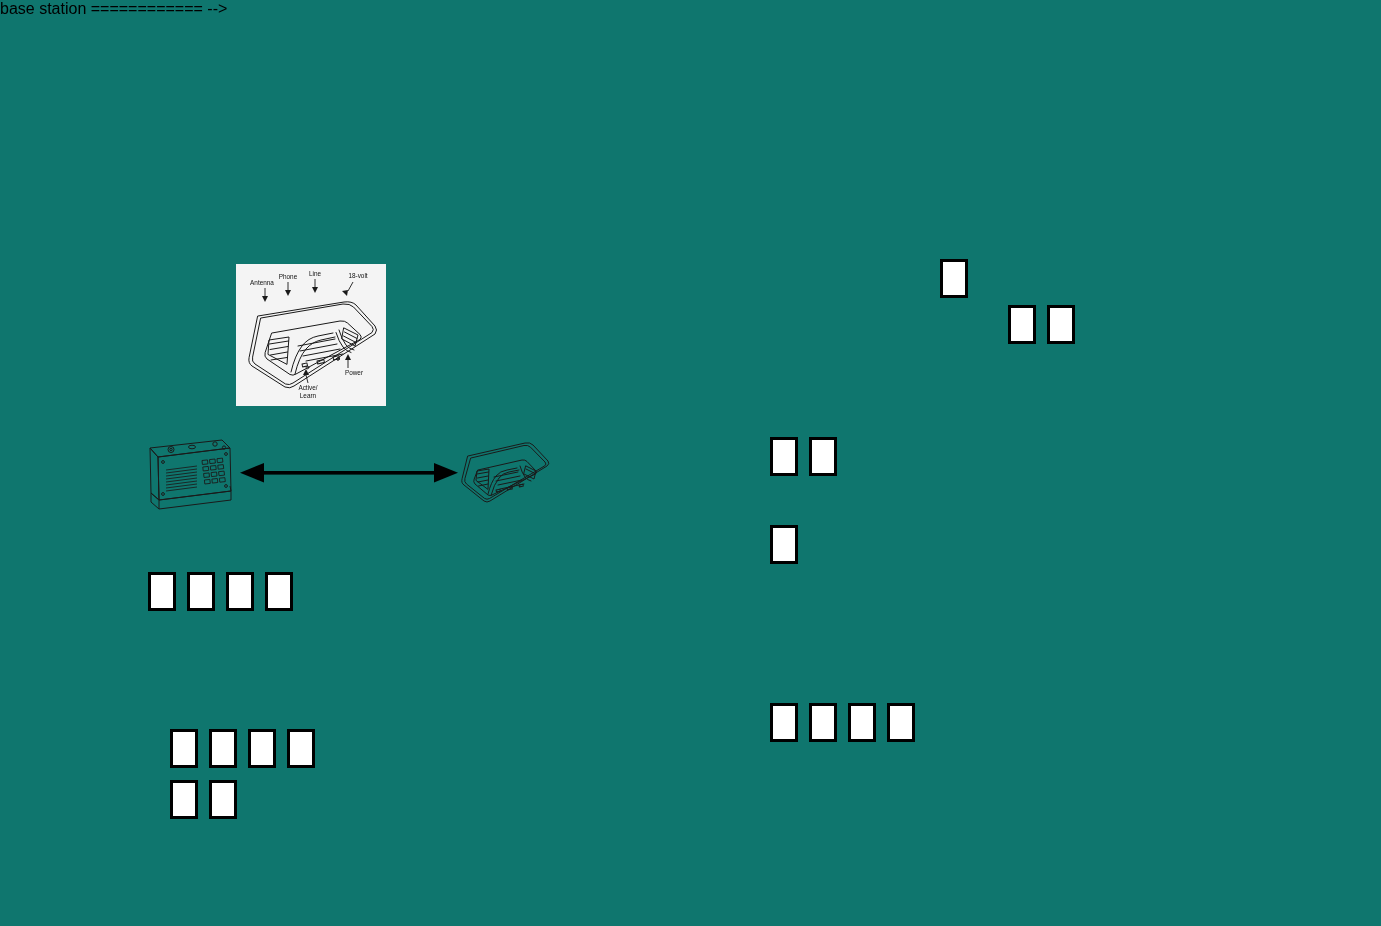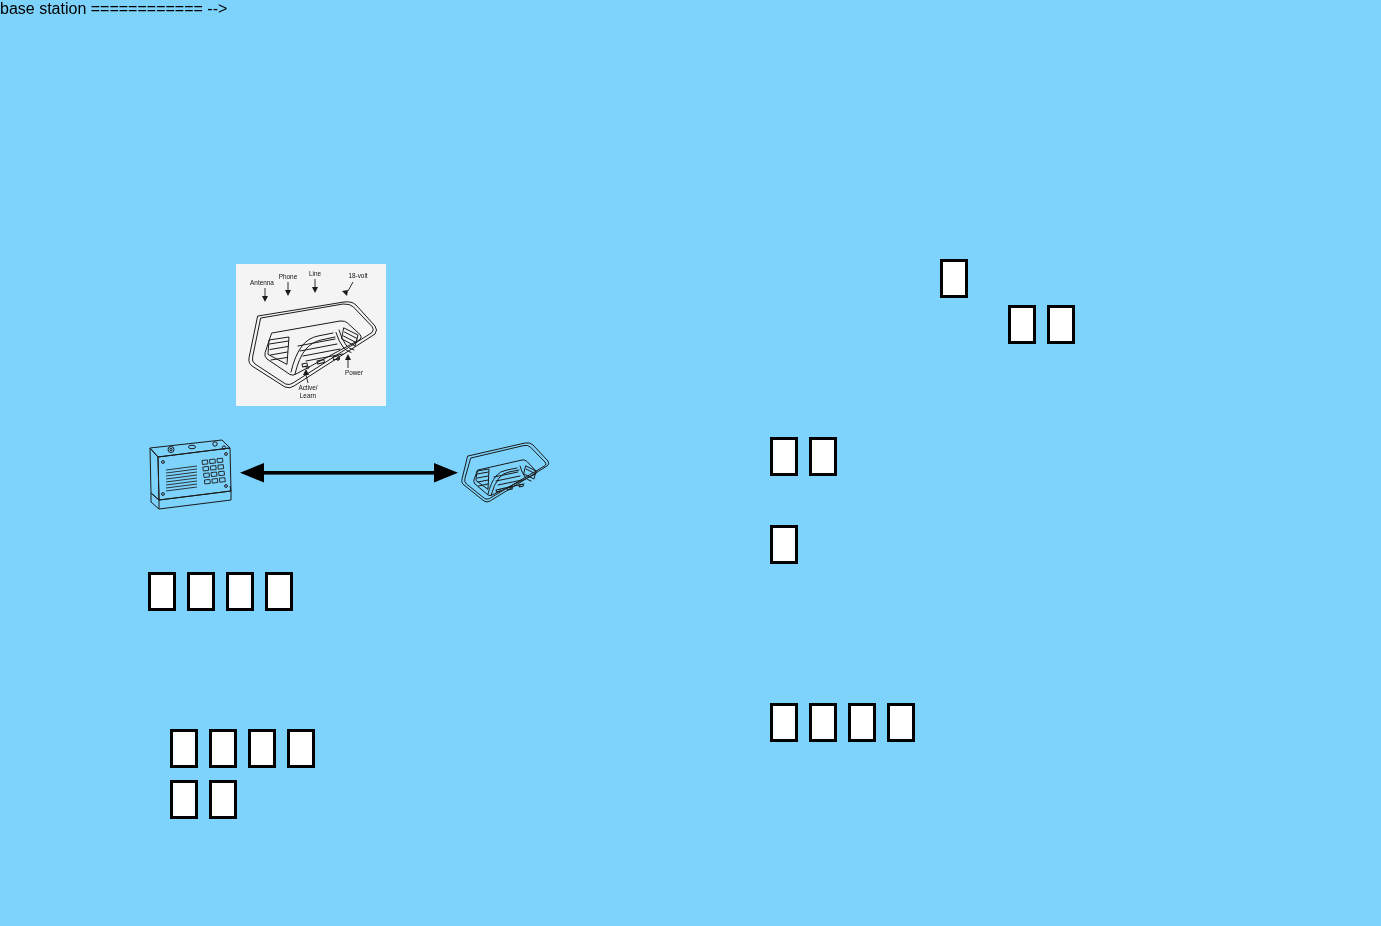--- a/index.html
+++ b/index.html
@@ -9,21 +9,21 @@
     background: #ffffff;
   }
   body {
     font-family: "Liberation Sans", sans-serif;
     color: #000000;
   }
   #page {
     position: relative;
     width: 1381px;
     height: 926px;
-    background: #7dd3fc;
+    background: #0f766e;
     overflow: hidden;
   }
 
   
   .tofu-run {
     position: absolute;
     display: flex;
     align-items: flex-start;
   }
   .tofu {

